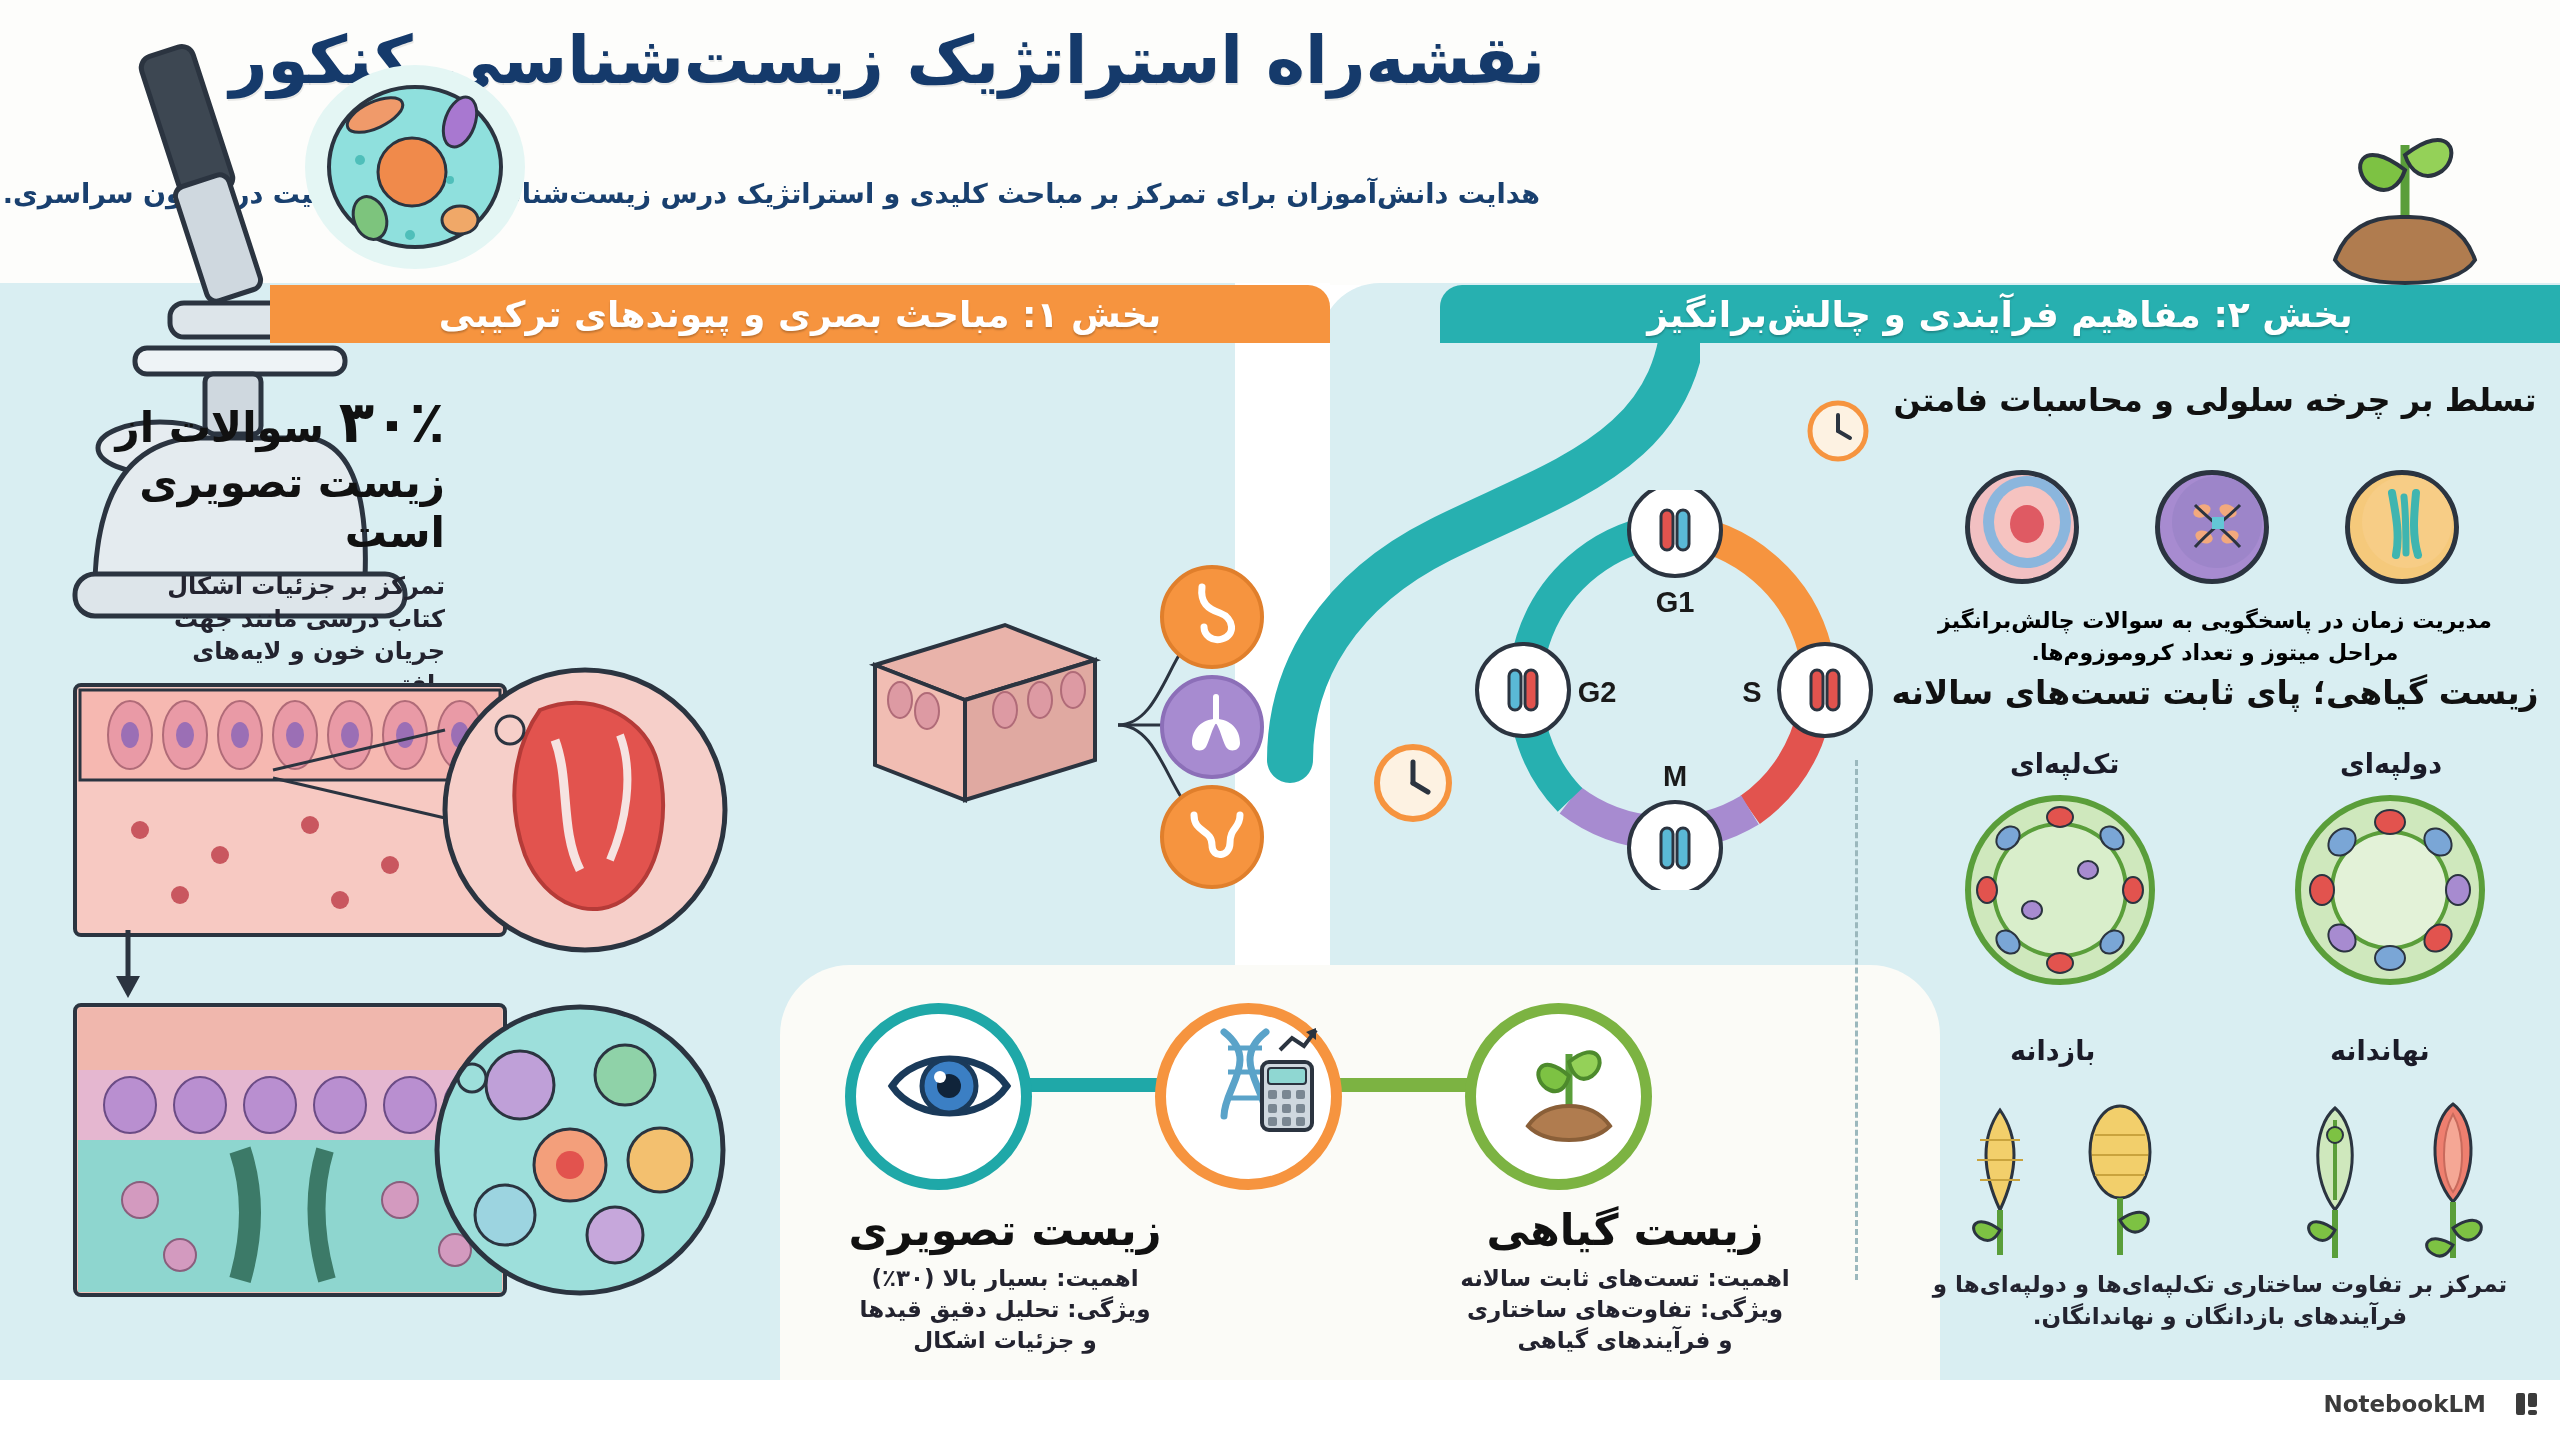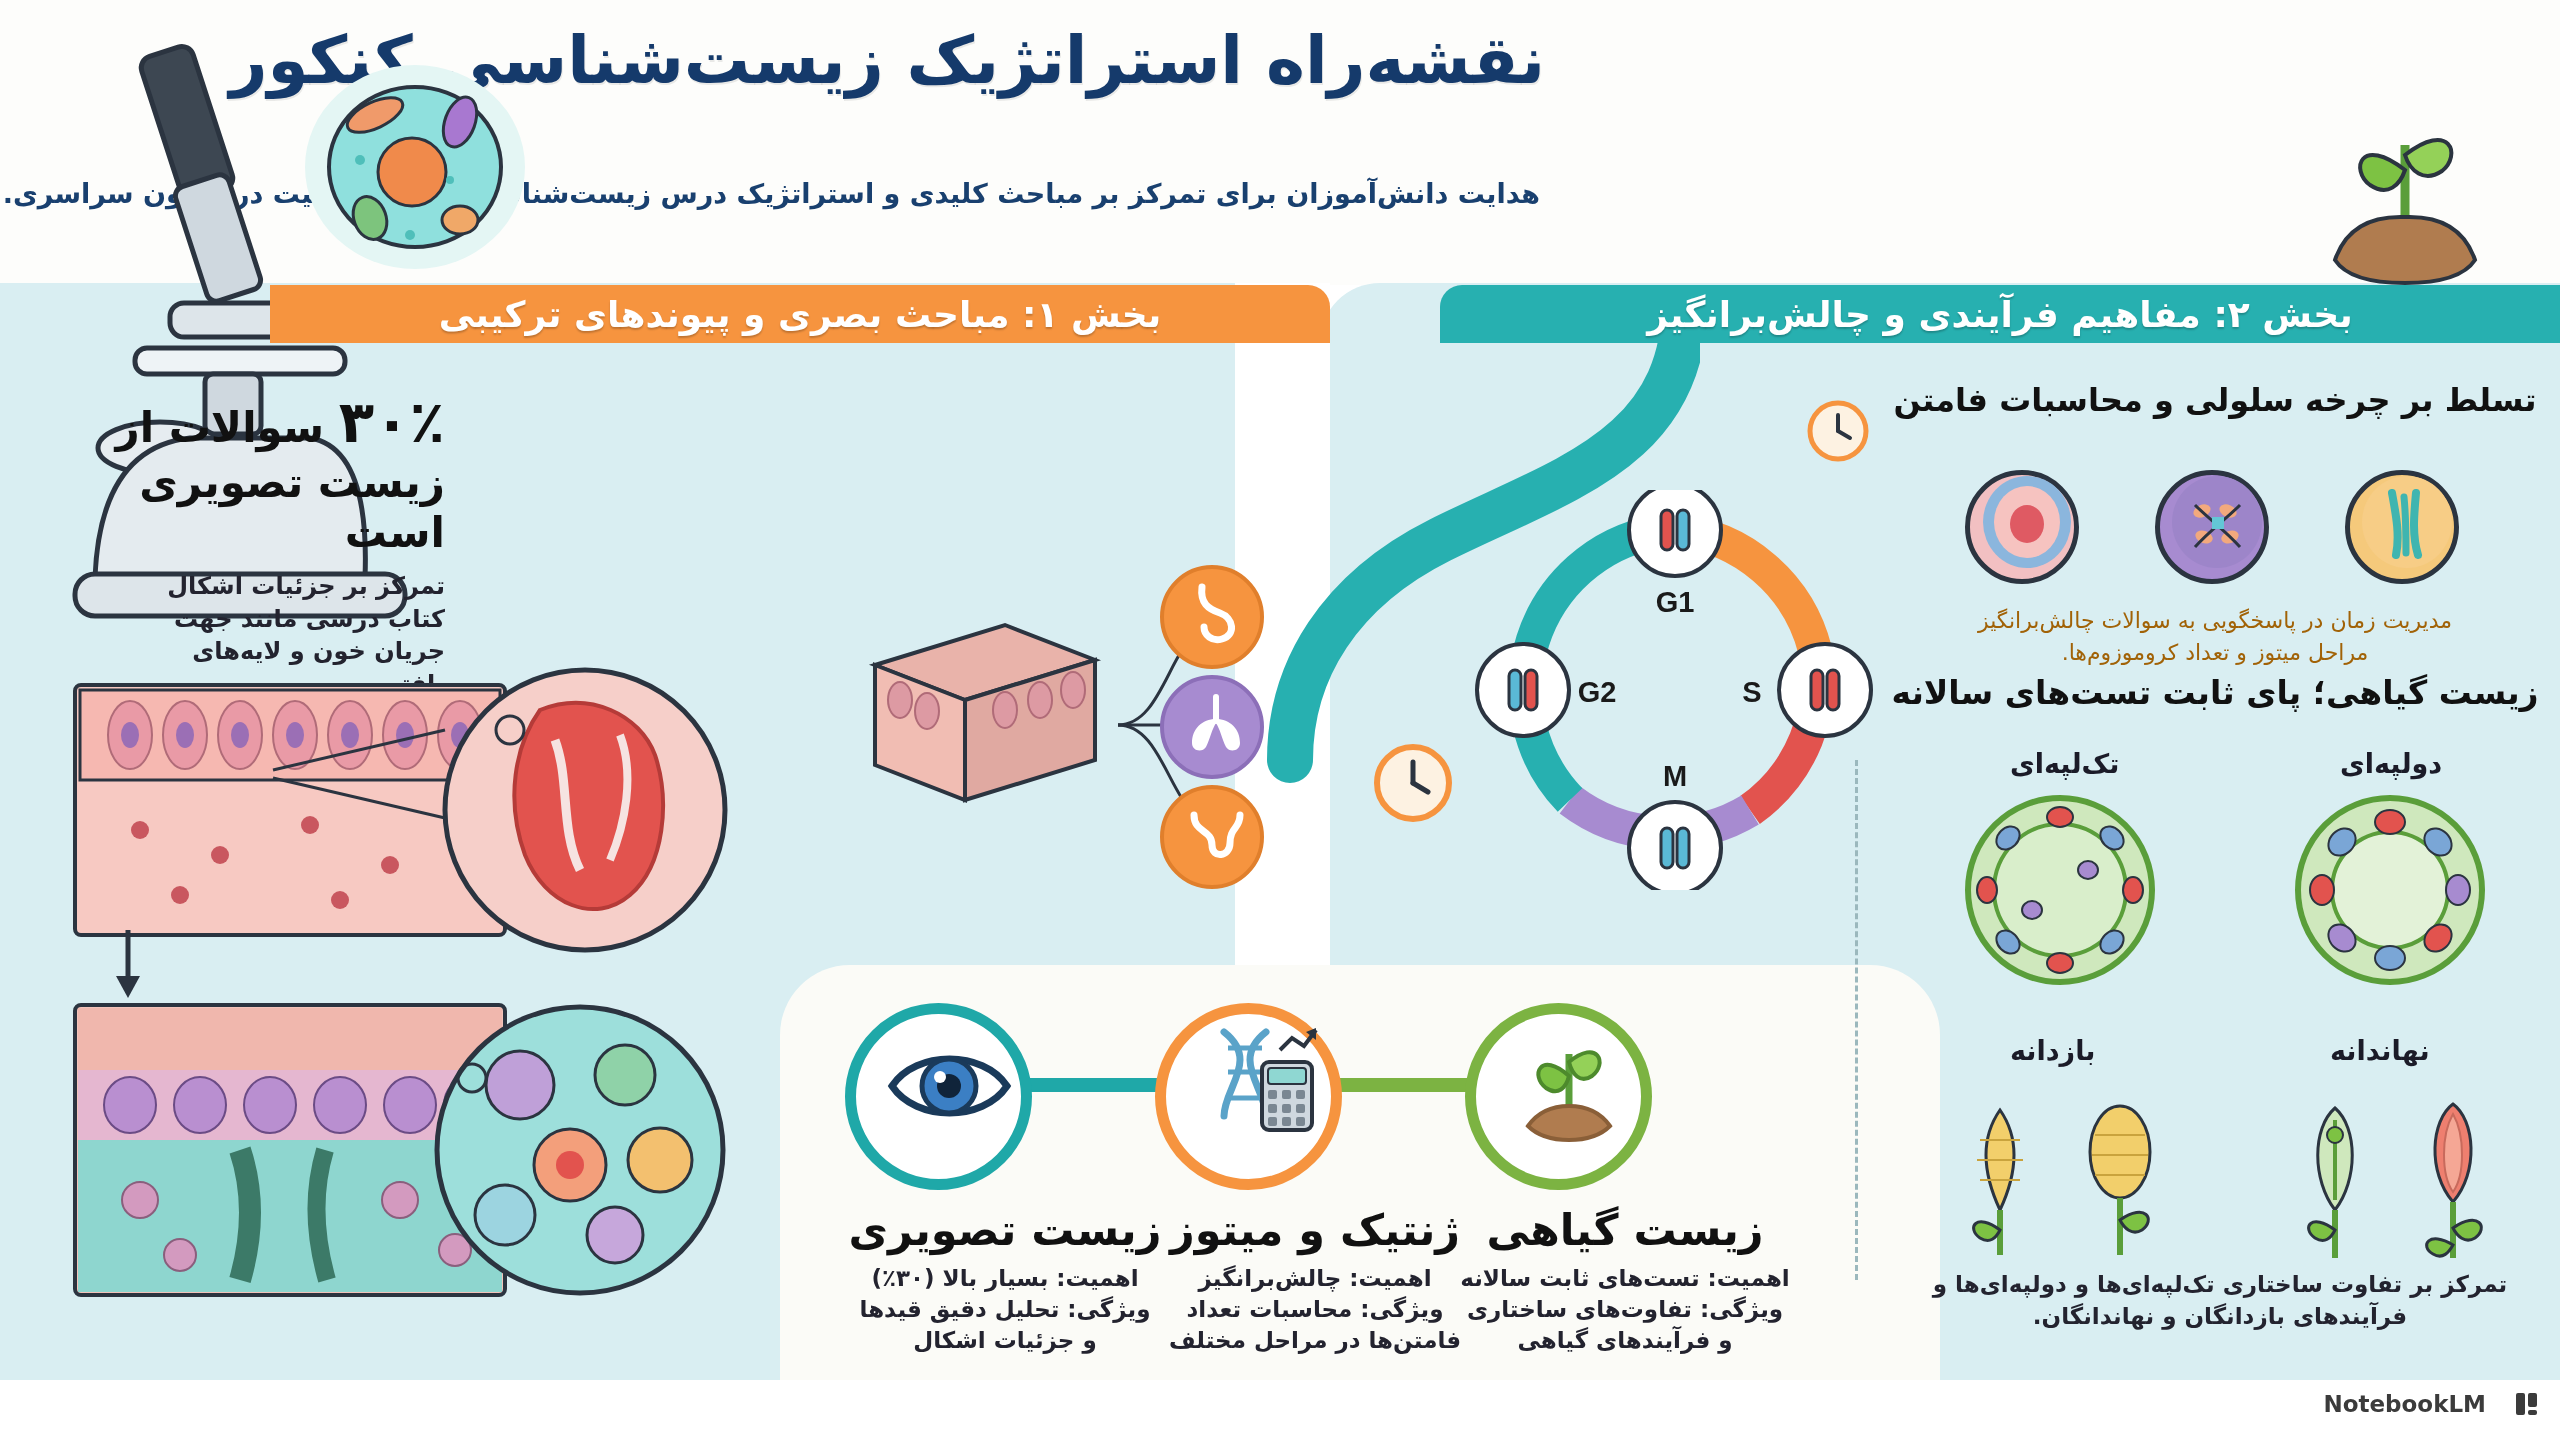--- a/index.html
+++ b/index.html
@@ -66,21 +66,21 @@
 
   .blk-histo{position:absolute;right:1340px;top:382px;width:400px;text-align:center;}
   .blk-histo .h{font-size:30px;font-weight:700;color:#111;line-height:1.3;}
   .blk-histo .p{margin-top:10px;font-size:23px;font-weight:700;color:#23232f;line-height:1.35;}
 
   .blk-cycle{position:absolute;right:745px;top:392px;width:380px;text-align:center;}
   .blk-cycle .h{font-size:31px;font-weight:700;color:#111;line-height:1.3;}
 
   .blk-mitosis{position:absolute;right:15px;top:380px;width:660px;text-align:center;}
   .blk-mitosis .h{font-size:32px;font-weight:700;color:#111;line-height:1.3;}
-  .blk-mitosis .p{font-size:22px;font-weight:400;color:#a16207;line-height:1.35;margin-top:8px;}
+  .blk-mitosis .p{font-size:22px;font-weight:700;color:#000000;line-height:1.35;margin-top:8px;}
 
   .blk-plant{position:absolute;right:15px;top:672px;width:660px;text-align:center;}
   .blk-plant .h{font-size:33px;font-weight:700;color:#111;line-height:1.3;}
 
   .blk-plantfoot{position:absolute;right:20px;top:1268px;width:640px;text-align:center;}
   .blk-plantfoot .p{font-size:23px;font-weight:700;color:#23232f;line-height:1.4;}
 
   .plant-label{position:absolute;font-size:27px;font-weight:700;color:#1b1b28;}
   .plant-divider{
     position:absolute;left:1855px;top:760px;width:0;height:520px;
@@ -517,26 +517,20 @@
     </svg>
   </div>
 
   <div class="card" style="left:840px;">
     <div class="t">زیست تصویری</div>
     <div class="l">اهمیت: بسیار بالا (۳۰٪)</div>
     <div class="l">ویژگی: تحلیل دقیق قیدها</div>
     <div class="l">و جزئیات اشکال</div>
   </div>
 
-  <div class="card" style="left:1150px;">
-    <div class="t">ژنتیک و میتوز</div>
-    <div class="l">اهمیت: چالش‌برانگیز</div>
-    <div class="l">ویژگی: محاسبات تعداد</div>
-    <div class="l">فامتن‌ها در مراحل مختلف</div>
-  </div>
 
   <div class="card" style="left:1460px;">
     <div class="t">زیست گیاهی</div>
     <div class="l">اهمیت: تست‌های ثابت سالانه</div>
     <div class="l">ویژگی: تفاوت‌های ساختاری</div>
     <div class="l">و فرآیندهای گیاهی</div>
   </div>
 
   <div class="footer">
     <svg width="26" height="26" viewBox="0 0 26 26">

